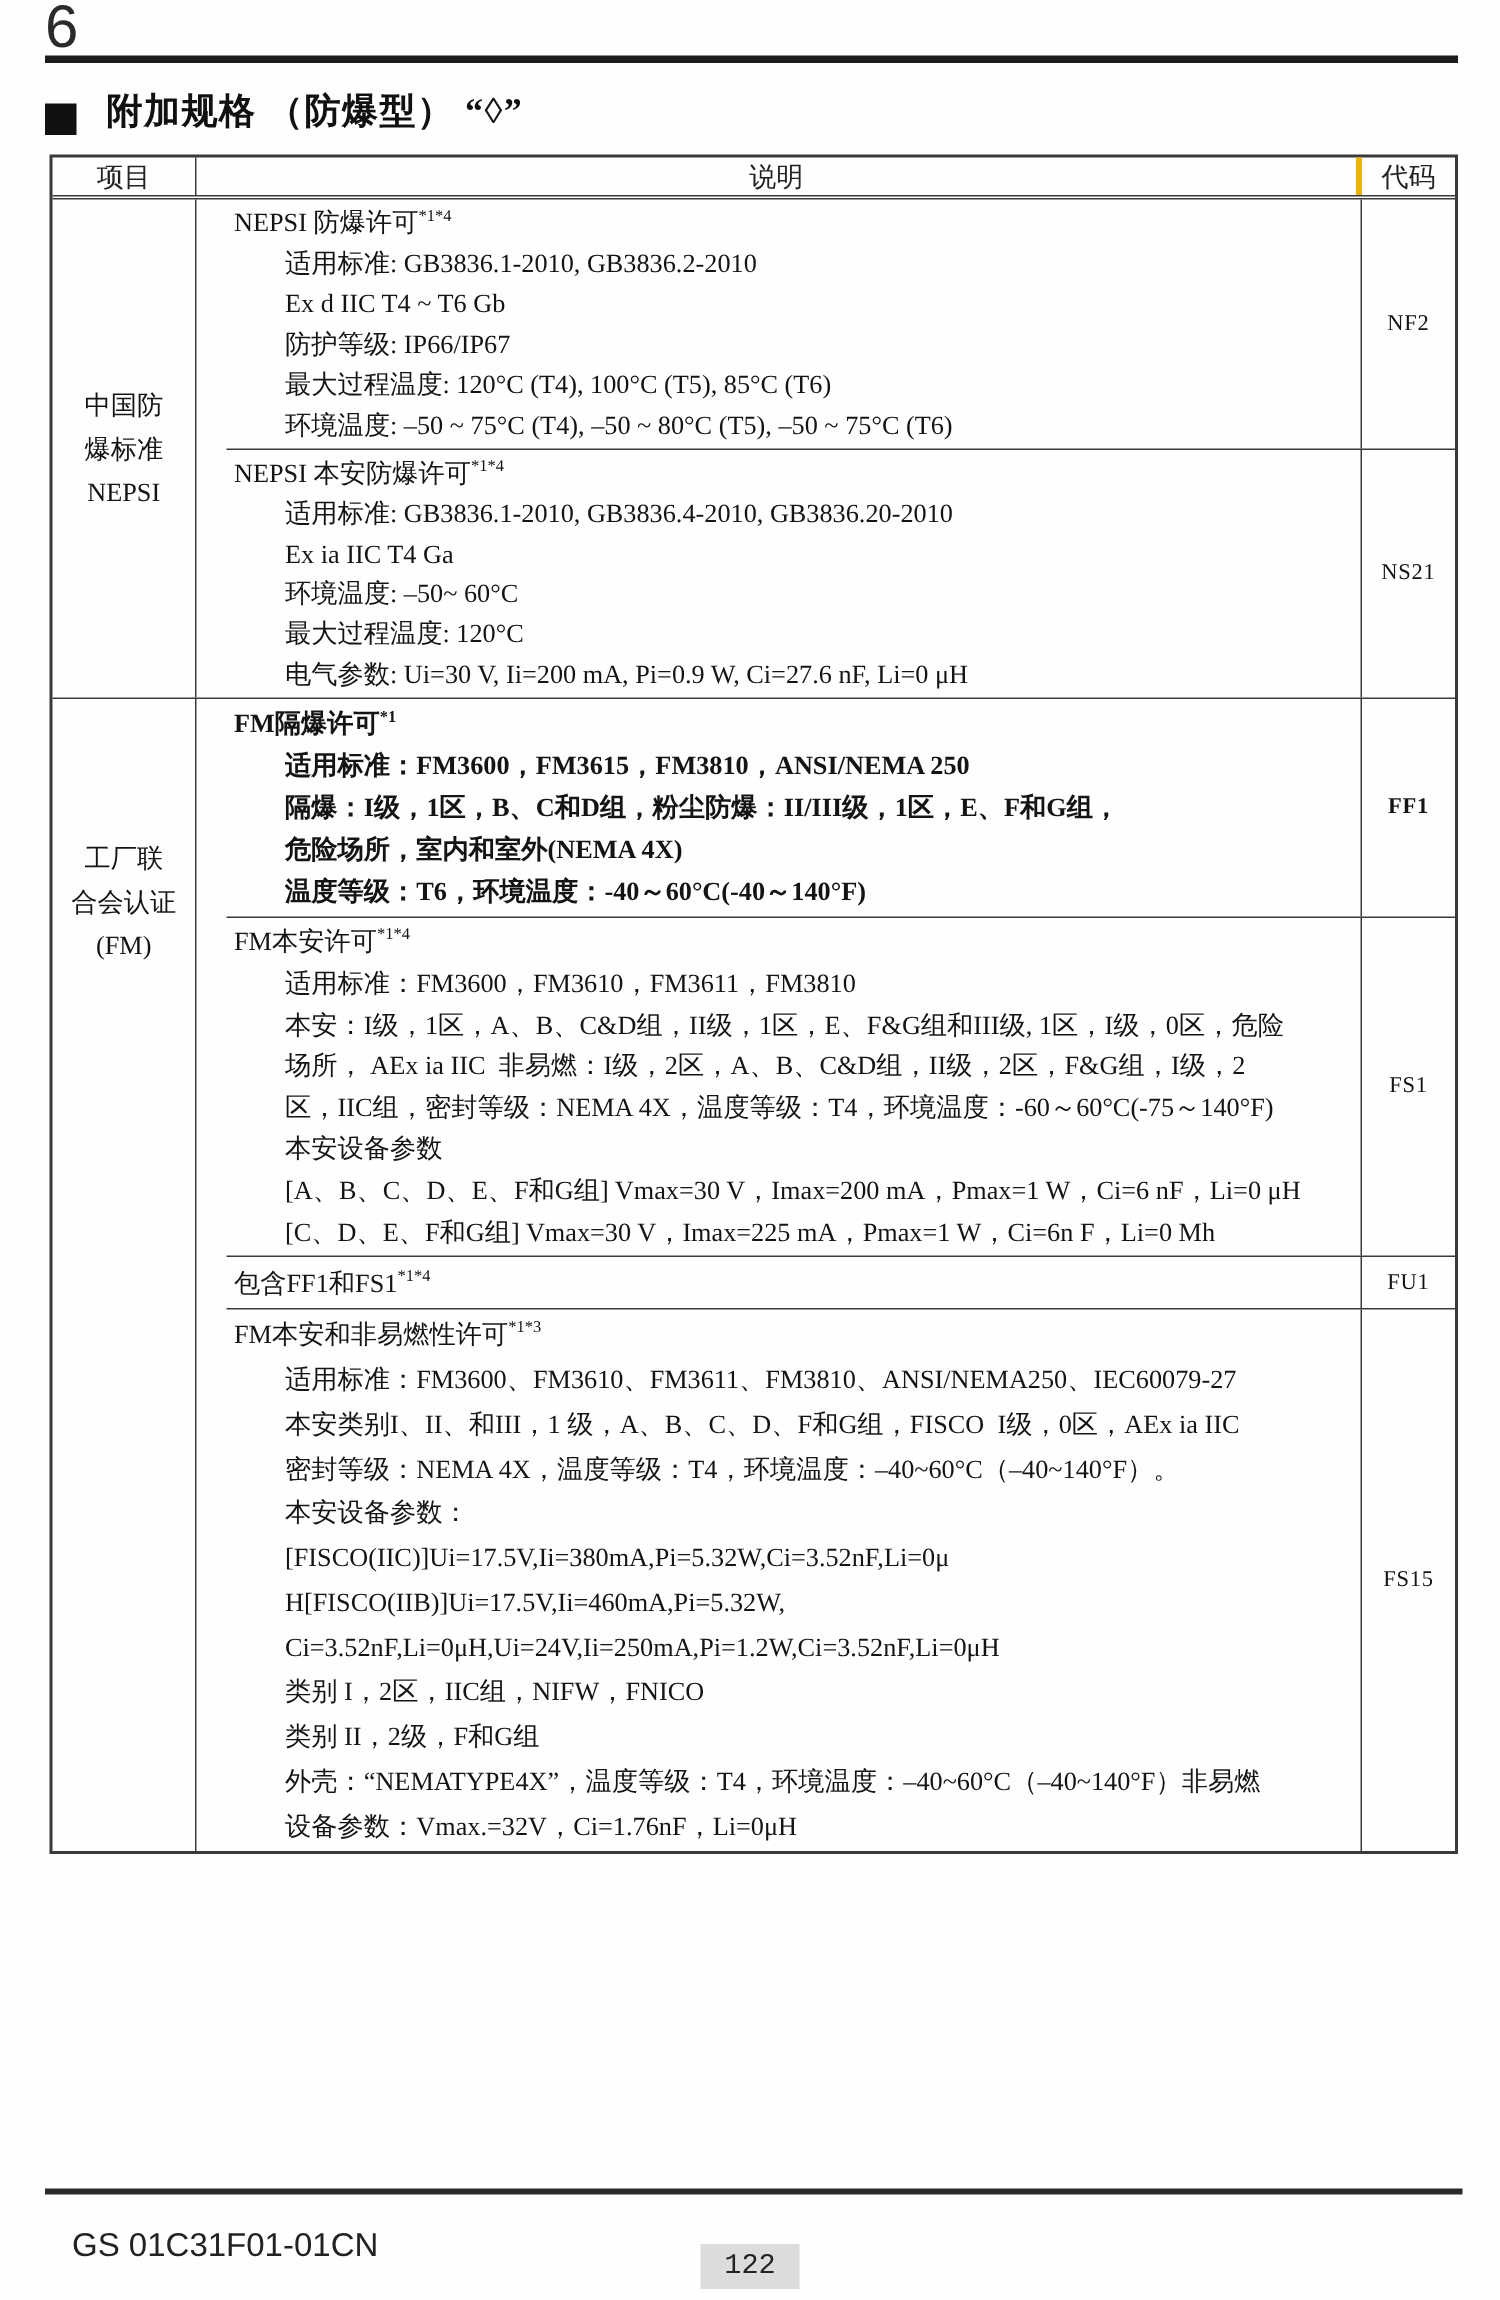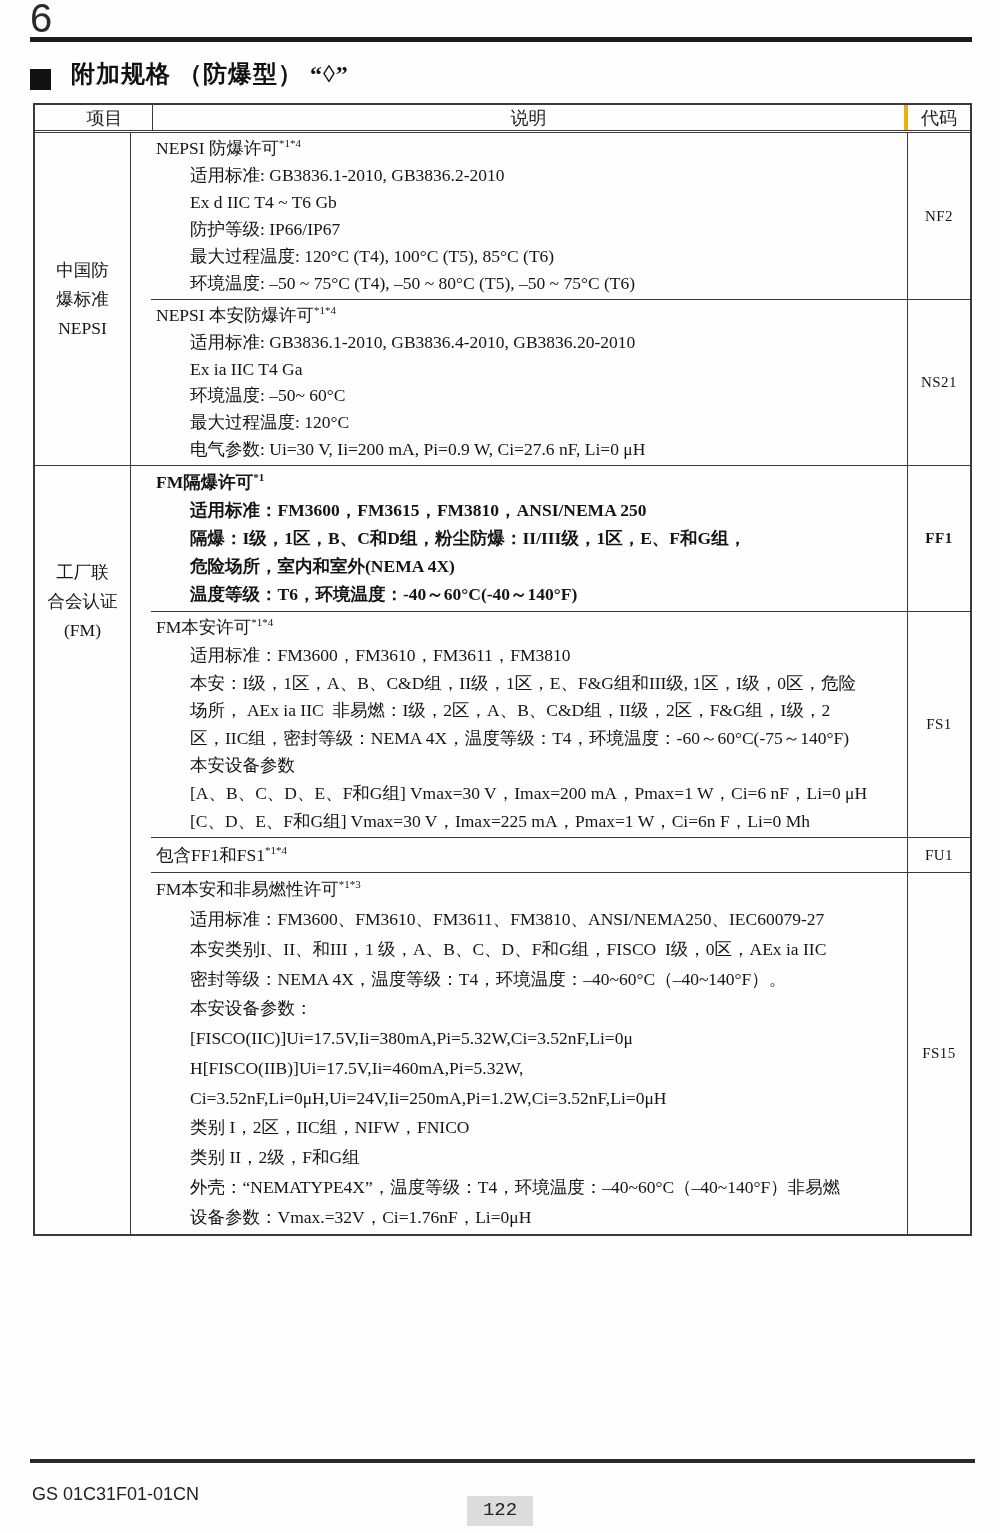--- a/index.html
+++ b/index.html
@@ -31,21 +31,20 @@
   .heading .ht{font-size:24px;font-weight:700;letter-spacing:1px;color:#111;}
   
   .spec-table{
     position:absolute;left:33px;top:103px;width:935px;
     border:2px solid #3a3a3a;
     font-size:17px;
   }
   .thead{
     display:flex;height:25px;
     border-bottom:3px double #3a3a3a;
-    padding-left:22px;
   }
   .th{
     display:flex;align-items:center;justify-content:center;
     font-size:18px;color:#222;
   }
   .col-item{width:95px;border-right:1px solid #3a3a3a;flex:0 0 auto;}
   .col-desc{flex:1 1 auto;}
   .col-code{width:62px;border-left:4px solid #eab308;flex:0 0 auto;}
   .section{display:flex;}
   .section + .section{border-top:1px solid #3a3a3a;}
@@ -83,23 +82,23 @@
     border-left:1px solid #3a3a3a;
     display:flex;align-items:center;justify-content:center;
     font-size:15px;letter-spacing:0.5px;color:#141414;text-align:right;
   }
   
   .footer-rule{
     position:absolute;left:30px;top:1459px;width:945px;height:4px;
     background:#2a2a2a;
   }
   .footer-doc{
-    position:absolute;left:32px;top:1484px;
+    position:absolute;left:48px;top:1484px;
     font-family:"Liberation Sans","DejaVu Sans",sans-serif;
-    font-size:18px;color:#222;
+    font-size:22px;color:#222;
   }
   .footer-page{
     position:absolute;left:0;top:1496px;width:1000px;
     display:flex;justify-content:center;
   }
   .footer-page span{
     font-family:Liberation Mono, monospace;
     font-size:19px;color:#222;
     background:#dcdcdc;
     padding:3px 16px 5px 16px;

